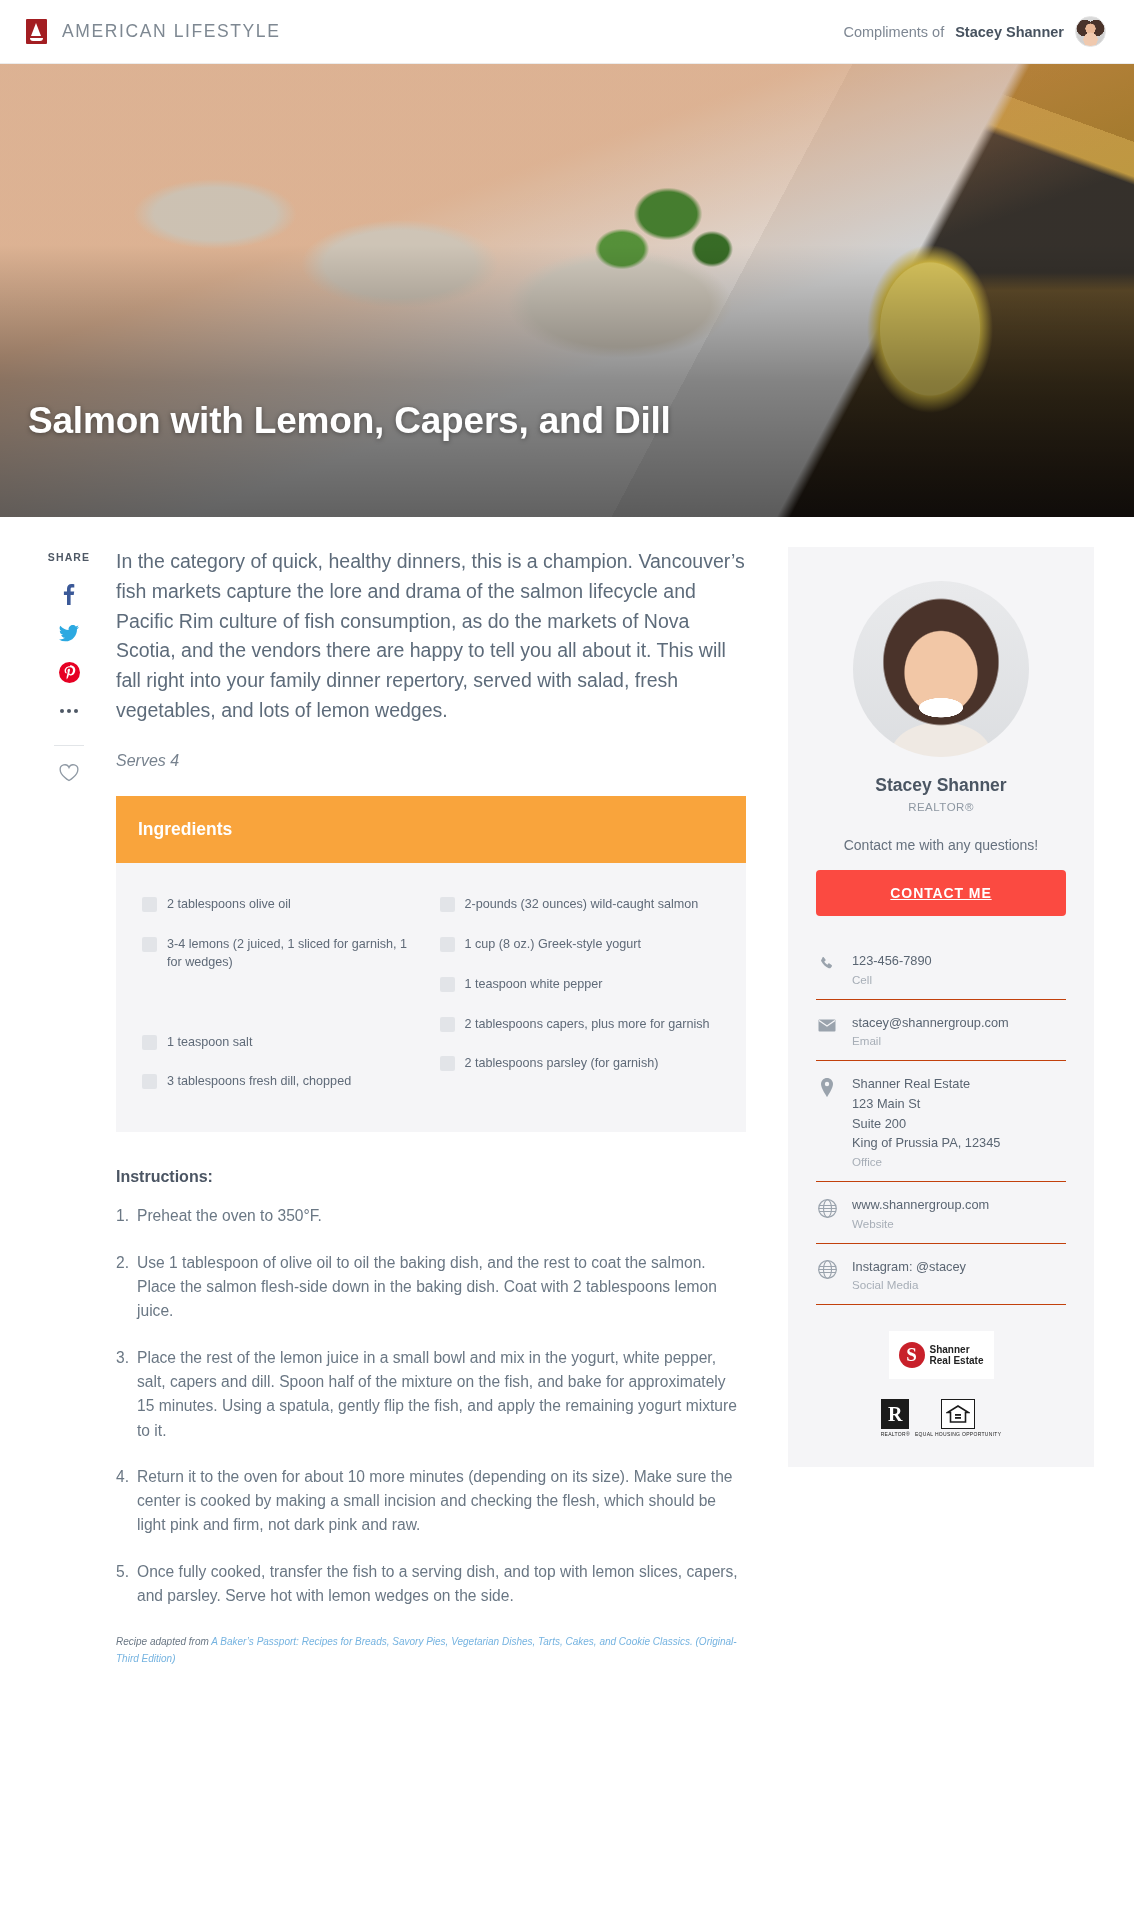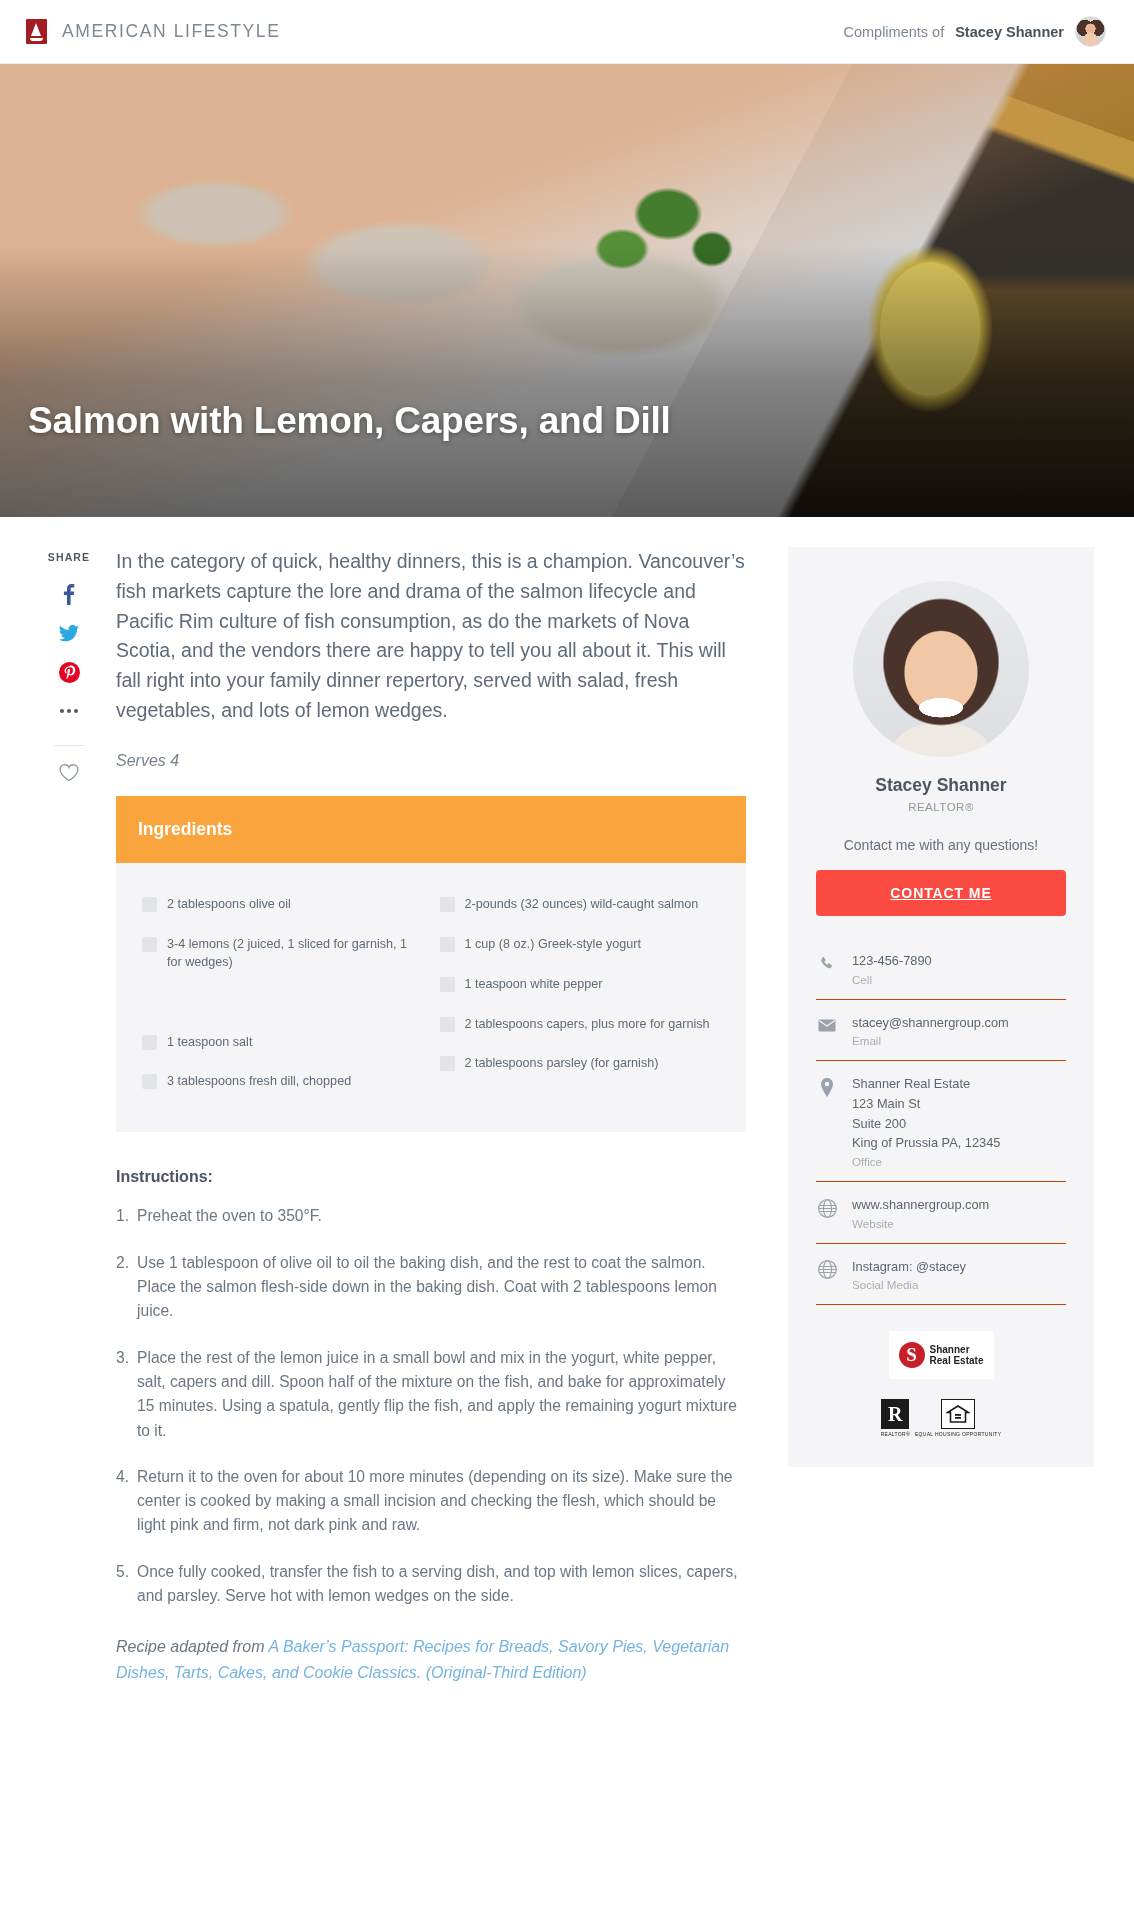--- a/index.html
+++ b/index.html
@@ -224,21 +224,21 @@
     display: flex;
     gap: 8px;
     font-size: 15.6px;
     line-height: 1.56;
     color: #6a7784;
     margin-bottom: 22px;
   }
   .step-num { flex: 0 0 auto; }
   .credit {
     font-style: italic;
-    font-size: 16px;
+    font-size: 10px;
     line-height: 1.62;
     color: #6a7784;
     margin-top: 26px;
     padding-bottom: 40px;
   }
   .credit a { color: #75b3e0; text-decoration: none; }
 
   
   .sidebar {
     flex: 0 0 306px;

